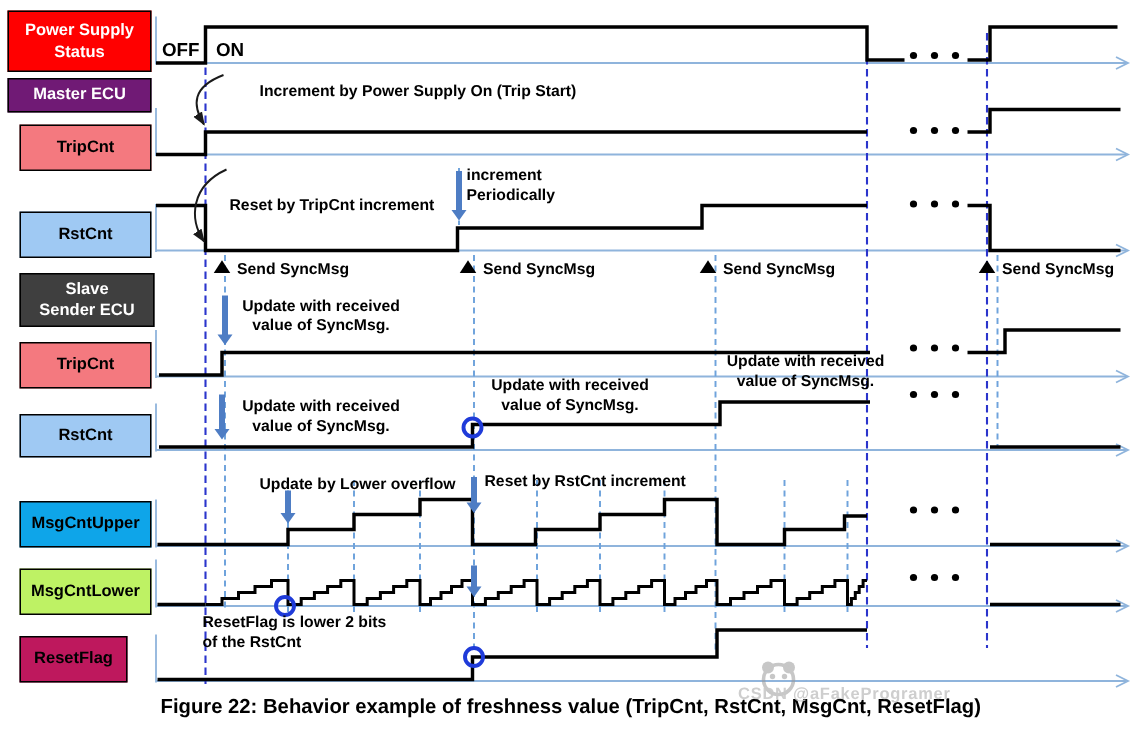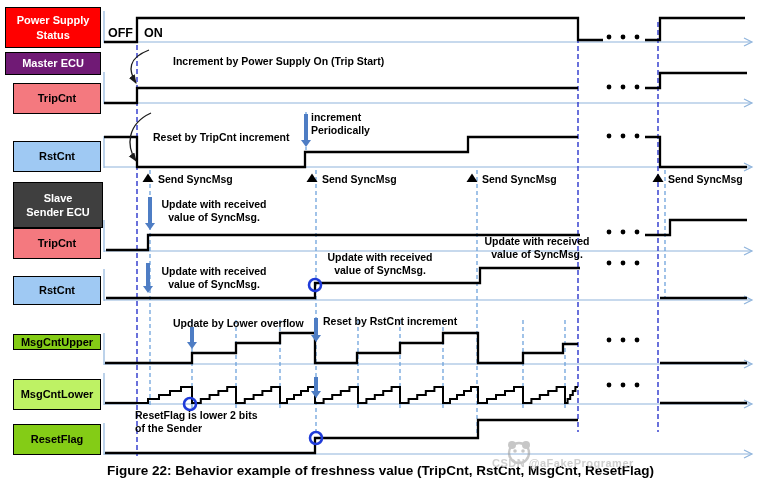--- a/index.html
+++ b/index.html
@@ -142,37 +142,37 @@
       </div>
       <div class="box" style="left: 5px; top: 52px; width: 96px; height: 23px; background: #701a75; color: rgb(255, 255, 255);">
         <div>Master ECU</div>
       </div>
       <div class="box" style="left: 13px; top: 83px; width: 88px; height: 31px; background: rgb(244, 121, 127); color: rgb(0, 0, 0);">
         <div>TripCnt</div>
       </div>
       <div class="box" style="left: 13px; top: 141px; width: 88px; height: 31px; background: rgb(159, 201, 243); color: rgb(0, 0, 0);">
         <div>RstCnt</div>
       </div>
-      <div class="box" style="left: 13px; top: 182px; width: 90px; height: 46px; background: rgb(63, 63, 63); color: rgb(255, 255, 255);">
+      <div class="box" style="left: 13px; top: 182px; width: 90px; height: 36px; background: rgb(63, 63, 63); color: rgb(255, 255, 255);">
         <div>Slave</div>
         <div>Sender ECU</div>
       </div>
       <div class="box" style="left: 13px; top: 228px; width: 88px; height: 31px; background: rgb(244, 121, 127); color: rgb(0, 0, 0);">
         <div>TripCnt</div>
       </div>
       <div class="box" style="left: 13px; top: 276px; width: 88px; height: 29px; background: rgb(159, 201, 243); color: rgb(0, 0, 0);">
         <div>RstCnt</div>
       </div>
-      <div class="box" style="left: 13px; top: 334px; width: 88px; height: 16px; background: #84cc16; color: rgb(0, 0, 0);">
+      <div class="box" style="left: 13px; top: 334px; width: 88px; height: 31px; background: #0ea5e9; color: rgb(0, 0, 0);">
         <div>MsgCntUpper</div>
       </div>
       <div class="box" style="left: 13px; top: 379px; width: 88px; height: 31px; background: #bef264; color: rgb(0, 0, 0);">
         <div>MsgCntLower</div>
       </div>
-      <div class="box" style="left: 13px; top: 424px; width: 88px; height: 31px; background: #84cc16; color: rgb(0, 0, 0);">
+      <div class="box" style="left: 13px; top: 424px; width: 72px; height: 31px; background: #be185d; color: rgb(0, 0, 0);">
         <div>ResetFlag</div>
       </div>
     </div>
   <div class="layer" id="annos">
       <div class="anno" style="left: 145px; top: 55px; width: 250px; text-align: left; padding-left: 28px;">
         <div>Increment by Power Supply On (Trip Start)</div>
       </div>
       <div class="anno" style="left: 153px; top: 119px; width: 170px; text-align: left; margin-top: 12px;">
         <div>Reset by TripCnt increment</div>
       </div>
@@ -197,21 +197,21 @@
         <div>value of SyncMsg.</div>
       </div>
       <div class="anno" style="left: 133px; top: 317px; width: 155px; text-align: left; margin-left: 40px;">
         <div>Update by Lower overflow</div>
       </div>
       <div class="anno" style="left: 323px; top: 315px; width: 155px; text-align: left;">
         <div>Reset by RstCnt increment</div>
       </div>
       <div class="anno" style="left: 135px; top: 398px; width: 142px; text-align: left; margin-top: 11px;">
         <div>ResetFlag is lower 2 bits</div>
-        <div>of the Sender</div>
+        <div>of the RstCnt</div>
       </div>
     </div>
 
   <div class="caption">Figure 22: Behavior example of freshness value (TripCnt, RstCnt, MsgCnt, ResetFlag)</div>
 
   <svg class="wm-icon" width="30" height="28" viewBox="0 0 30 28">
     <circle cx="8" cy="7" r="4" fill="#9a9a9a"></circle>
     <circle cx="22" cy="7" r="4" fill="#9a9a9a"></circle>
     <circle cx="15" cy="15" r="10" fill="none" stroke="#9a9a9a" stroke-width="2.4"></circle>
     <circle cx="11" cy="13" r="1.8" fill="#9a9a9a"></circle>

